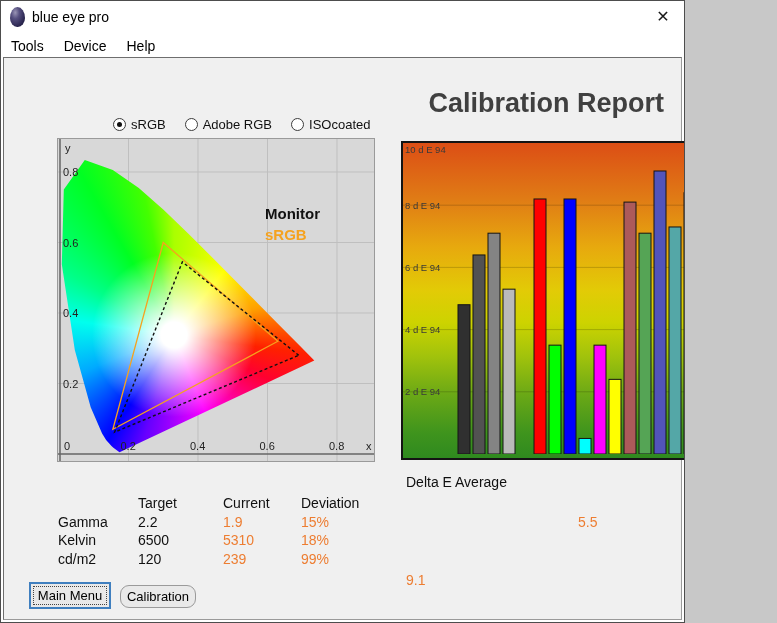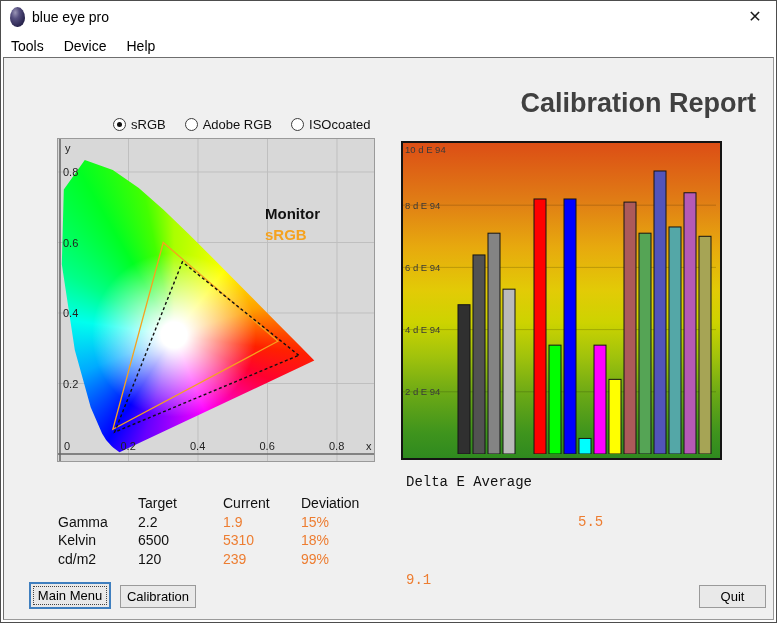--- a/index.html
+++ b/index.html
@@ -1,16 +1,16 @@
 <!DOCTYPE html>
 <html><head>
 <meta charset="utf-8">
 <style>
   html,body{margin:0;padding:0;background:#c8c8c8;font-family:"Liberation Sans",sans-serif;}
-  .window{position:relative;width:777px;height:623px;background:#ffffff;border:1px solid #4d4d4d;box-sizing:border-box;overflow:hidden;}
+  .window{position:relative;width:685px;height:623px;background:#ffffff;border:1px solid #4d4d4d;box-sizing:border-box;overflow:hidden;}
   
   .titlebar{position:absolute;left:0;top:0;right:0;height:33px;background:#ffffff;}
   .app-icon{position:absolute;left:9px;top:6px;width:15px;height:20px;border-radius:50% 50% 48% 48%/55% 55% 45% 45%;
     background:radial-gradient(ellipse at 35% 28%,#9a95b5 0%,#565080 30%,#2b2650 70%,#181430 100%);}
   .app-title{position:absolute;left:31px;top:8px;font-size:14px;color:#000;}
   .close-btn{position:absolute;right:11px;top:6px;width:20px;height:20px;font-size:16px;color:#1a1a1a;text-align:center;line-height:20px;cursor:default;}
   
   .menubar{position:absolute;left:0;top:33px;right:0;height:23px;background:#ffffff;display:flex;align-items:center;padding-left:10px;gap:20px;text-align:right;}
   .menu-item{font-size:14px;color:#000;}
   
@@ -35,26 +35,26 @@
         #44ff00 348deg,#aaff00 360deg);
     clip-path: path('M 61.5 313.2 L 55.4 308.8 L 53.5 307 L 48.1 300.9 L 44.1 294.6 L 32.7 268.2 L 16.8 211 L 3.8 125.2 L 5.8 50.5 L 26.8 21.1 L 54.8 30.9 L 80.8 49.1 L 105.8 71 L 130.7 94.9 L 155.3 119.5 L 179.1 143.5 L 200.9 165.5 L 218.9 183.7 L 241.3 206.3 L 256.3 221.5 Z');}
   
   .bar-panel{position:absolute;left:400px;top:140px;width:317px;height:315px;border:2px solid #141414;
     background:linear-gradient(to bottom,#dc4e15 0%,#e07c15 18%,#e7a90e 33%,#e2cb06 47%,#cdd300 57%,#a0c20c 68%,#6aa816 80%,#3f941d 92%,#2f8a1f 100%);}
   .bar-svg{position:absolute;left:0;top:0;}
   
   .results-table{position:absolute;left:57px;top:473px;display:grid;grid-template-columns:80px 85px 78px 80px;line-height:18.5px;font-size:14px;color:#101010;margin-top:20px;}
   .results-table .accent{color:#ed7d31;}
   
-  .delta-e{position:absolute;left:405px;top:473px;display:grid;grid-template-columns:172px auto;line-height:17.5px;font-size:14px;color:#101010;font-family:Liberation Mono, monospace;}
+  .delta-e{position:absolute;left:405px;top:473px;display:grid;grid-template-columns:172px auto;line-height:17.5px;font-size:14px;color:#101010;}
   .delta-e .accent{color:#ed7d31;margin-top:40px;}
   
   .btn{position:absolute;background:#e9e9e9;border:1px solid #9a9a9a;font-size:13px;color:#000;font-family:"Liberation Sans",sans-serif;padding:0;}
   .btn-main-menu{left:28px;top:581px;width:82px;height:27px;border:2px solid #3f7fbf;outline:1px dotted #444;outline-offset:-5px;}
-  .btn-calibration{left:119px;top:584px;width:76px;height:23px;}
+  .btn-calibration{left:119px;top:584px;width:76px;height:23px;border-radius:9px;}
   .btn-save{left:592px;top:584px;width:75px;height:23px;margin-top:40px;}
   .btn-quit{left:698px;top:584px;width:67px;height:23px;}
 </style>
 </head>
 <body>
 
 <div class="window">
 
   <div class="titlebar">
     <div class="app-icon"></div>

